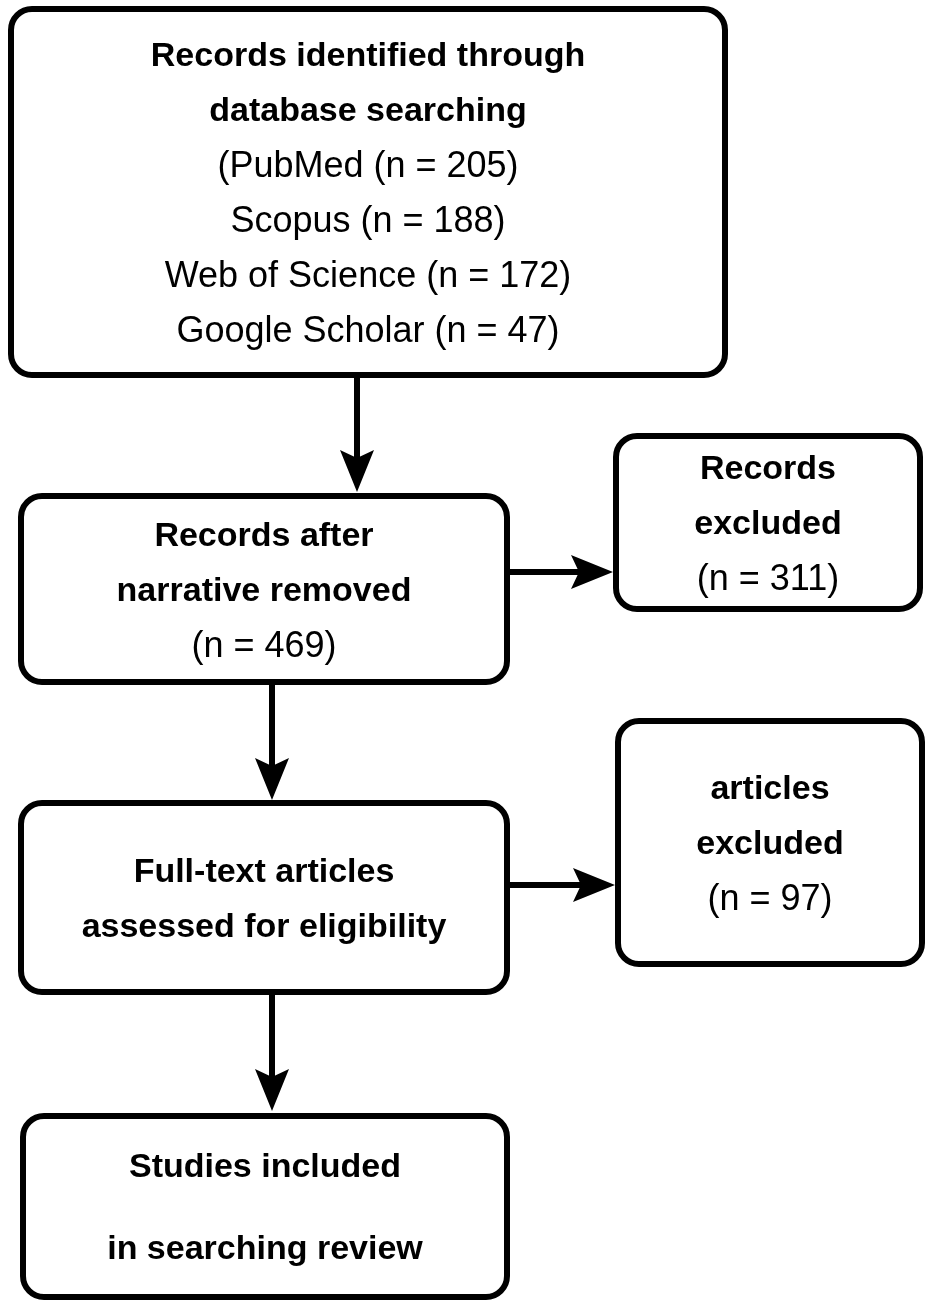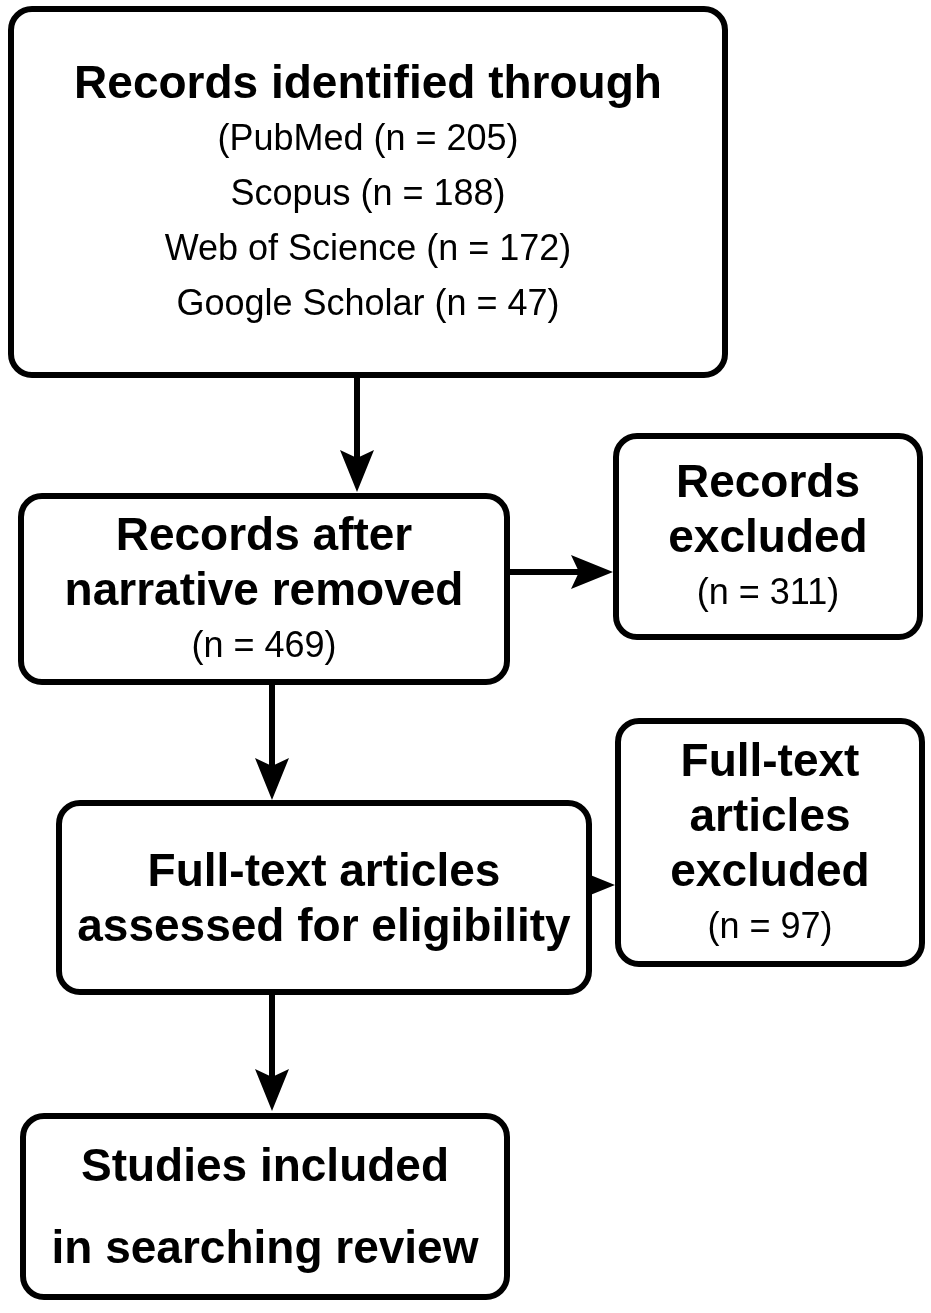--- a/index.html
+++ b/index.html
@@ -25,36 +25,36 @@
     display: flex;
     flex-direction: column;
     align-items: center;
     justify-content: center;
     text-align: center;
     padding: 6px 10px;
   }
   .t {
     display: block;
     font-weight: 700;
-    font-size: 46px;
+    font-size: 34px;
     line-height: 55px;
     white-space: nowrap;
   }
   .c {
     display: block;
     font-weight: 400;
     font-size: 36px;
     line-height: 55px;
     white-space: nowrap;
   }
   
   #box-identification   { left: 8px;   top: 6px;    width: 720px; height: 372px; }
   #box-deduplicated     { left: 18px;  top: 493px;  width: 492px; height: 192px; }
-  #box-records-excluded { left: 613px; top: 433px;  width: 310px; height: 207px; }
-  #box-fulltext         { left: 18px;  top: 800px;  width: 536px; height: 195px; margin-left: 38px; }
+  #box-records-excluded { left: 613px; top: 433px;  width: 310px; height: 179px; }
+  #box-fulltext         { left: 18px;  top: 800px;  width: 492px; height: 195px; }
   #box-fulltext-excluded{ left: 615px; top: 718px;  width: 310px; height: 249px; }
   #box-included         { left: 20px;  top: 1113px; width: 490px; height: 187px; gap: 27px; }
   .arrows {
     position: absolute;
     left: 0; top: 0;
     width: 931px;
     height: 1313px;
     pointer-events: none;
   }
 </style>
@@ -81,20 +81,21 @@
       <polygon points="615,885 573,868 581,885 573,902" fill="#000000"></polygon>
     </g>
     <g>
       <line x1="272" y1="995" x2="272" y2="1081" stroke="#000000" stroke-width="6"></line>
       <polygon points="272,1111 255,1069 272,1077 289,1069" fill="#000000"></polygon>
     </g>
   </svg>
 
   <div class="flow-box" id="box-identification">
     <span class="t">Records identified through</span>
+    <span class="t">database searching</span>
     <span class="c">(PubMed (n = 205)</span>
     <span class="c">Scopus (n = 188)</span>
     <span class="c">Web of Science (n = 172)</span>
     <span class="c">Google Scholar (n = 47)</span>
   </div>
 
   <div class="flow-box" id="box-deduplicated">
     <span class="t">Records after</span>
     <span class="t">narrative removed</span>
     <span class="c">(n = 469)</span>
@@ -105,21 +106,20 @@
     <span class="t">excluded</span>
     <span class="c">(n = 311)</span>
   </div>
 
   <div class="flow-box" id="box-fulltext">
     <span class="t">Full-text articles</span>
     <span class="t">assessed for eligibility</span>
   </div>
 
   <div class="flow-box" id="box-fulltext-excluded">
-    <span class="t">Full-text</span>
     <span class="t">articles</span>
     <span class="t">excluded</span>
     <span class="c">(n = 97)</span>
   </div>
 
   <div class="flow-box" id="box-included">
     <span class="t">Studies included</span>
     <span class="t">in searching review</span>
   </div>
 

